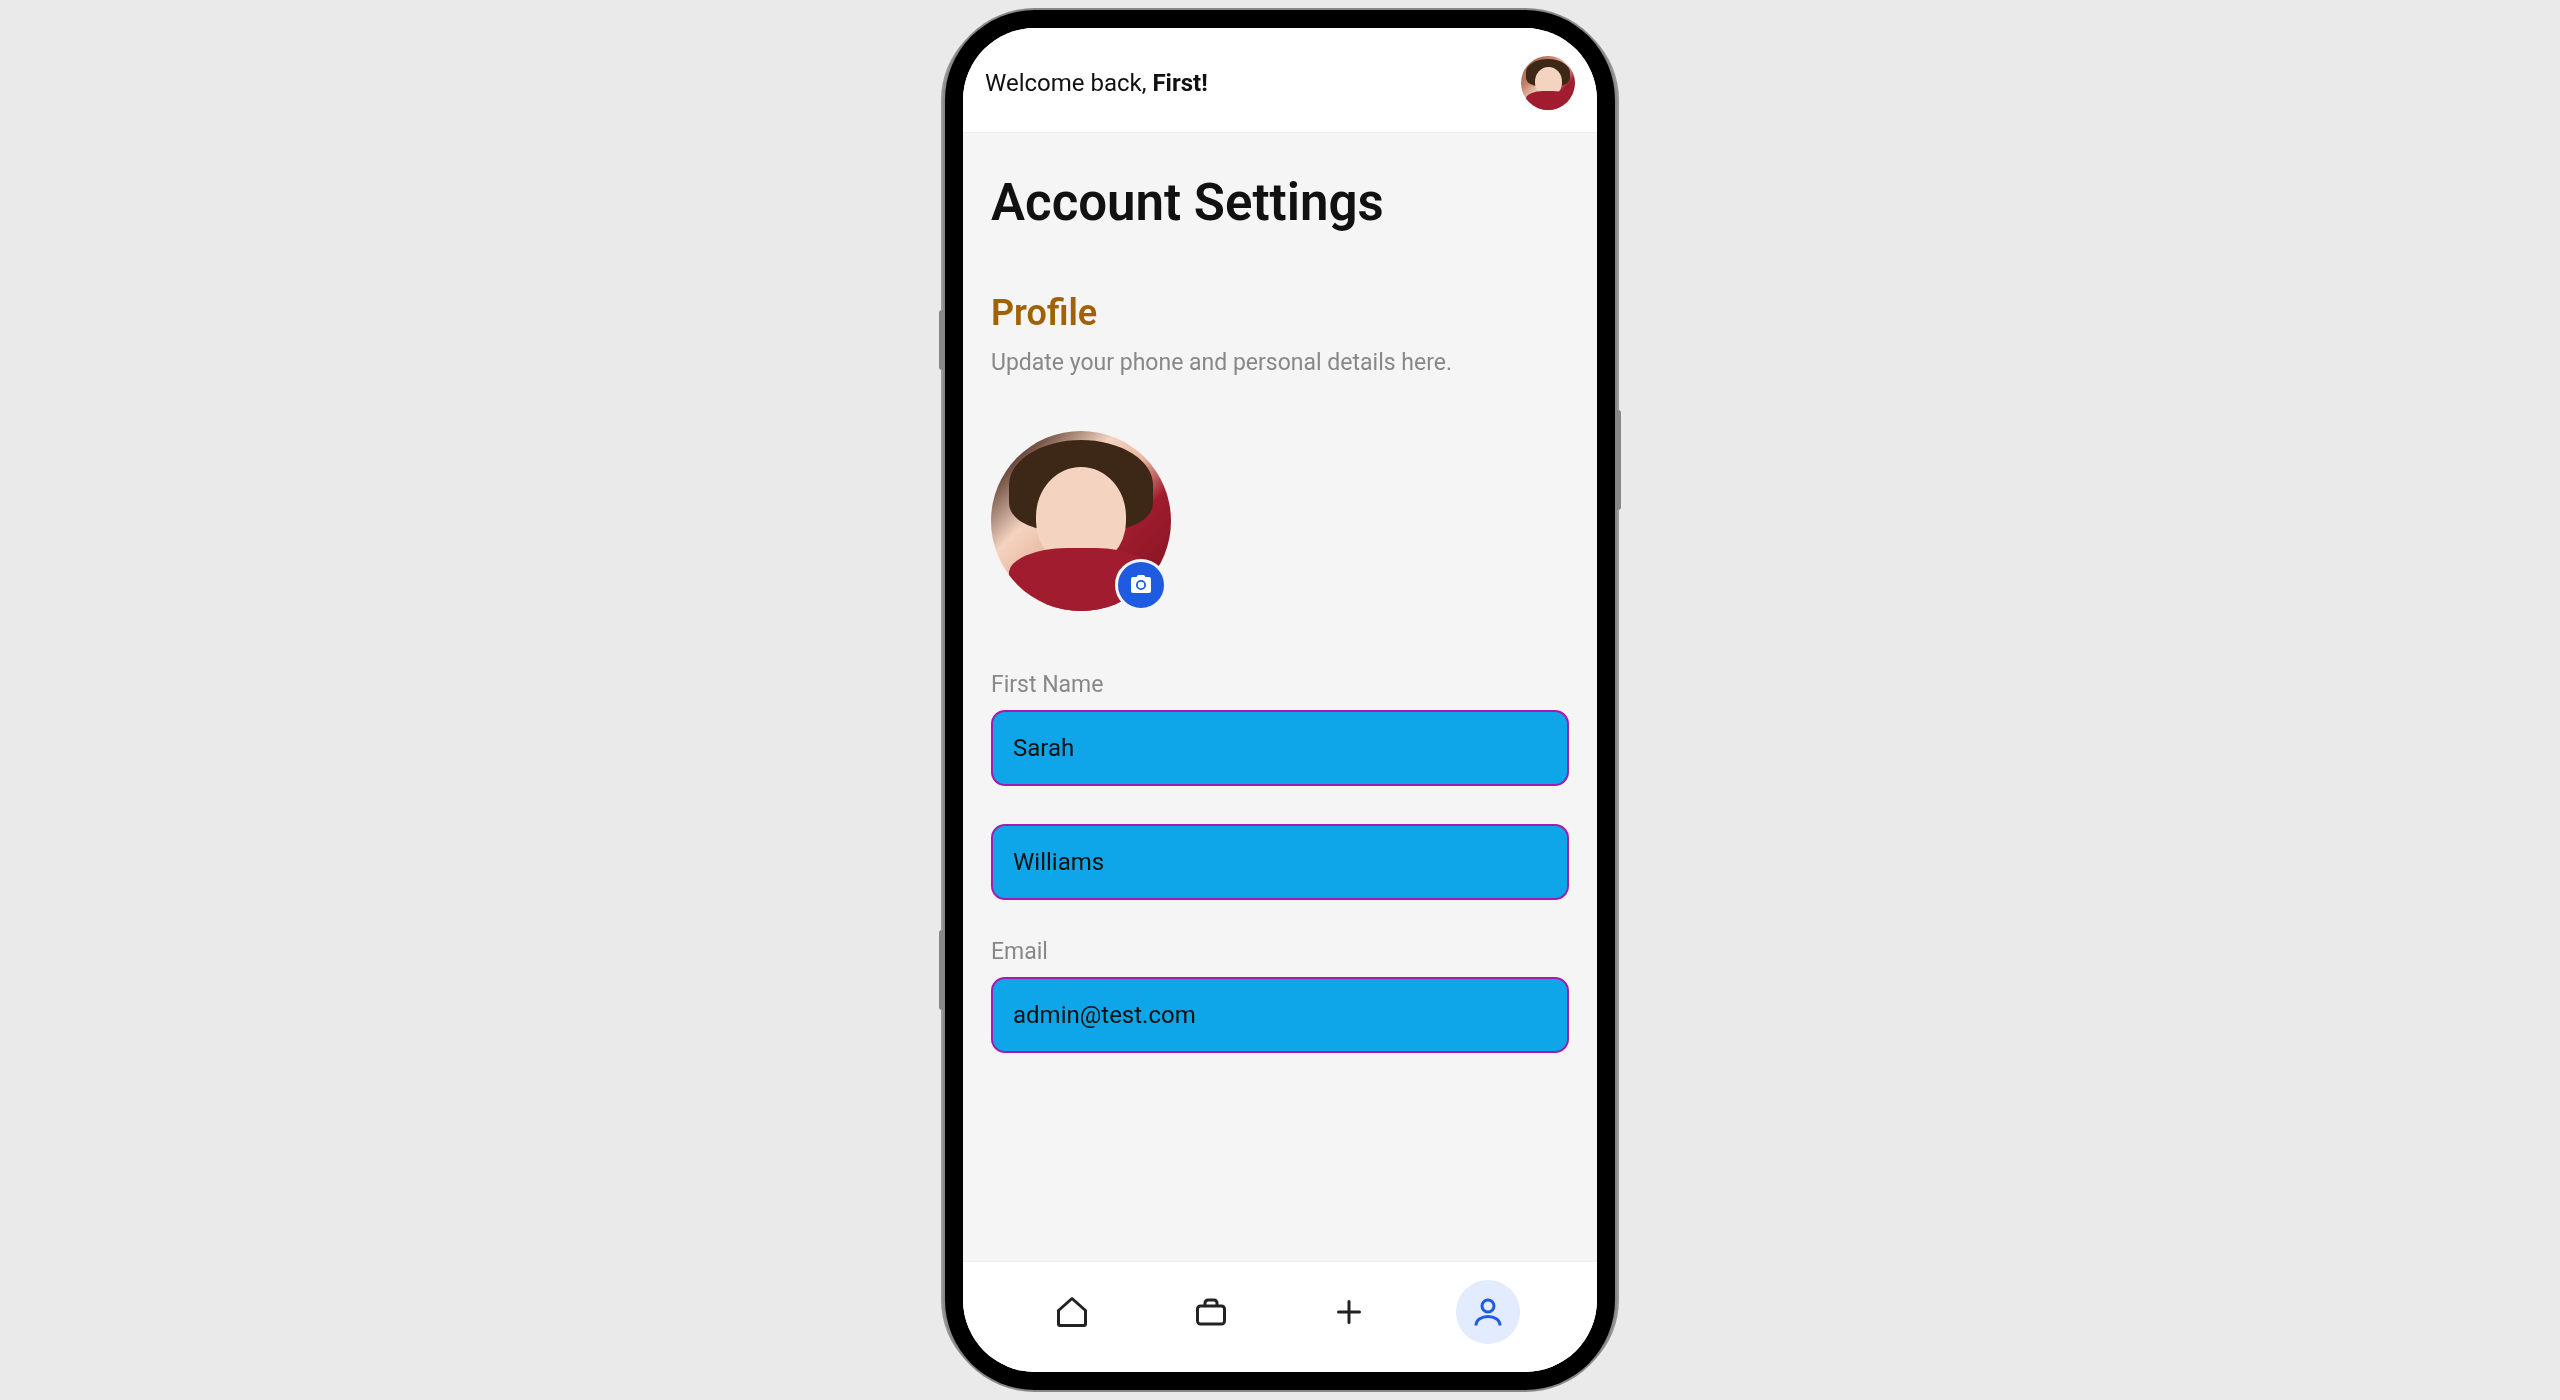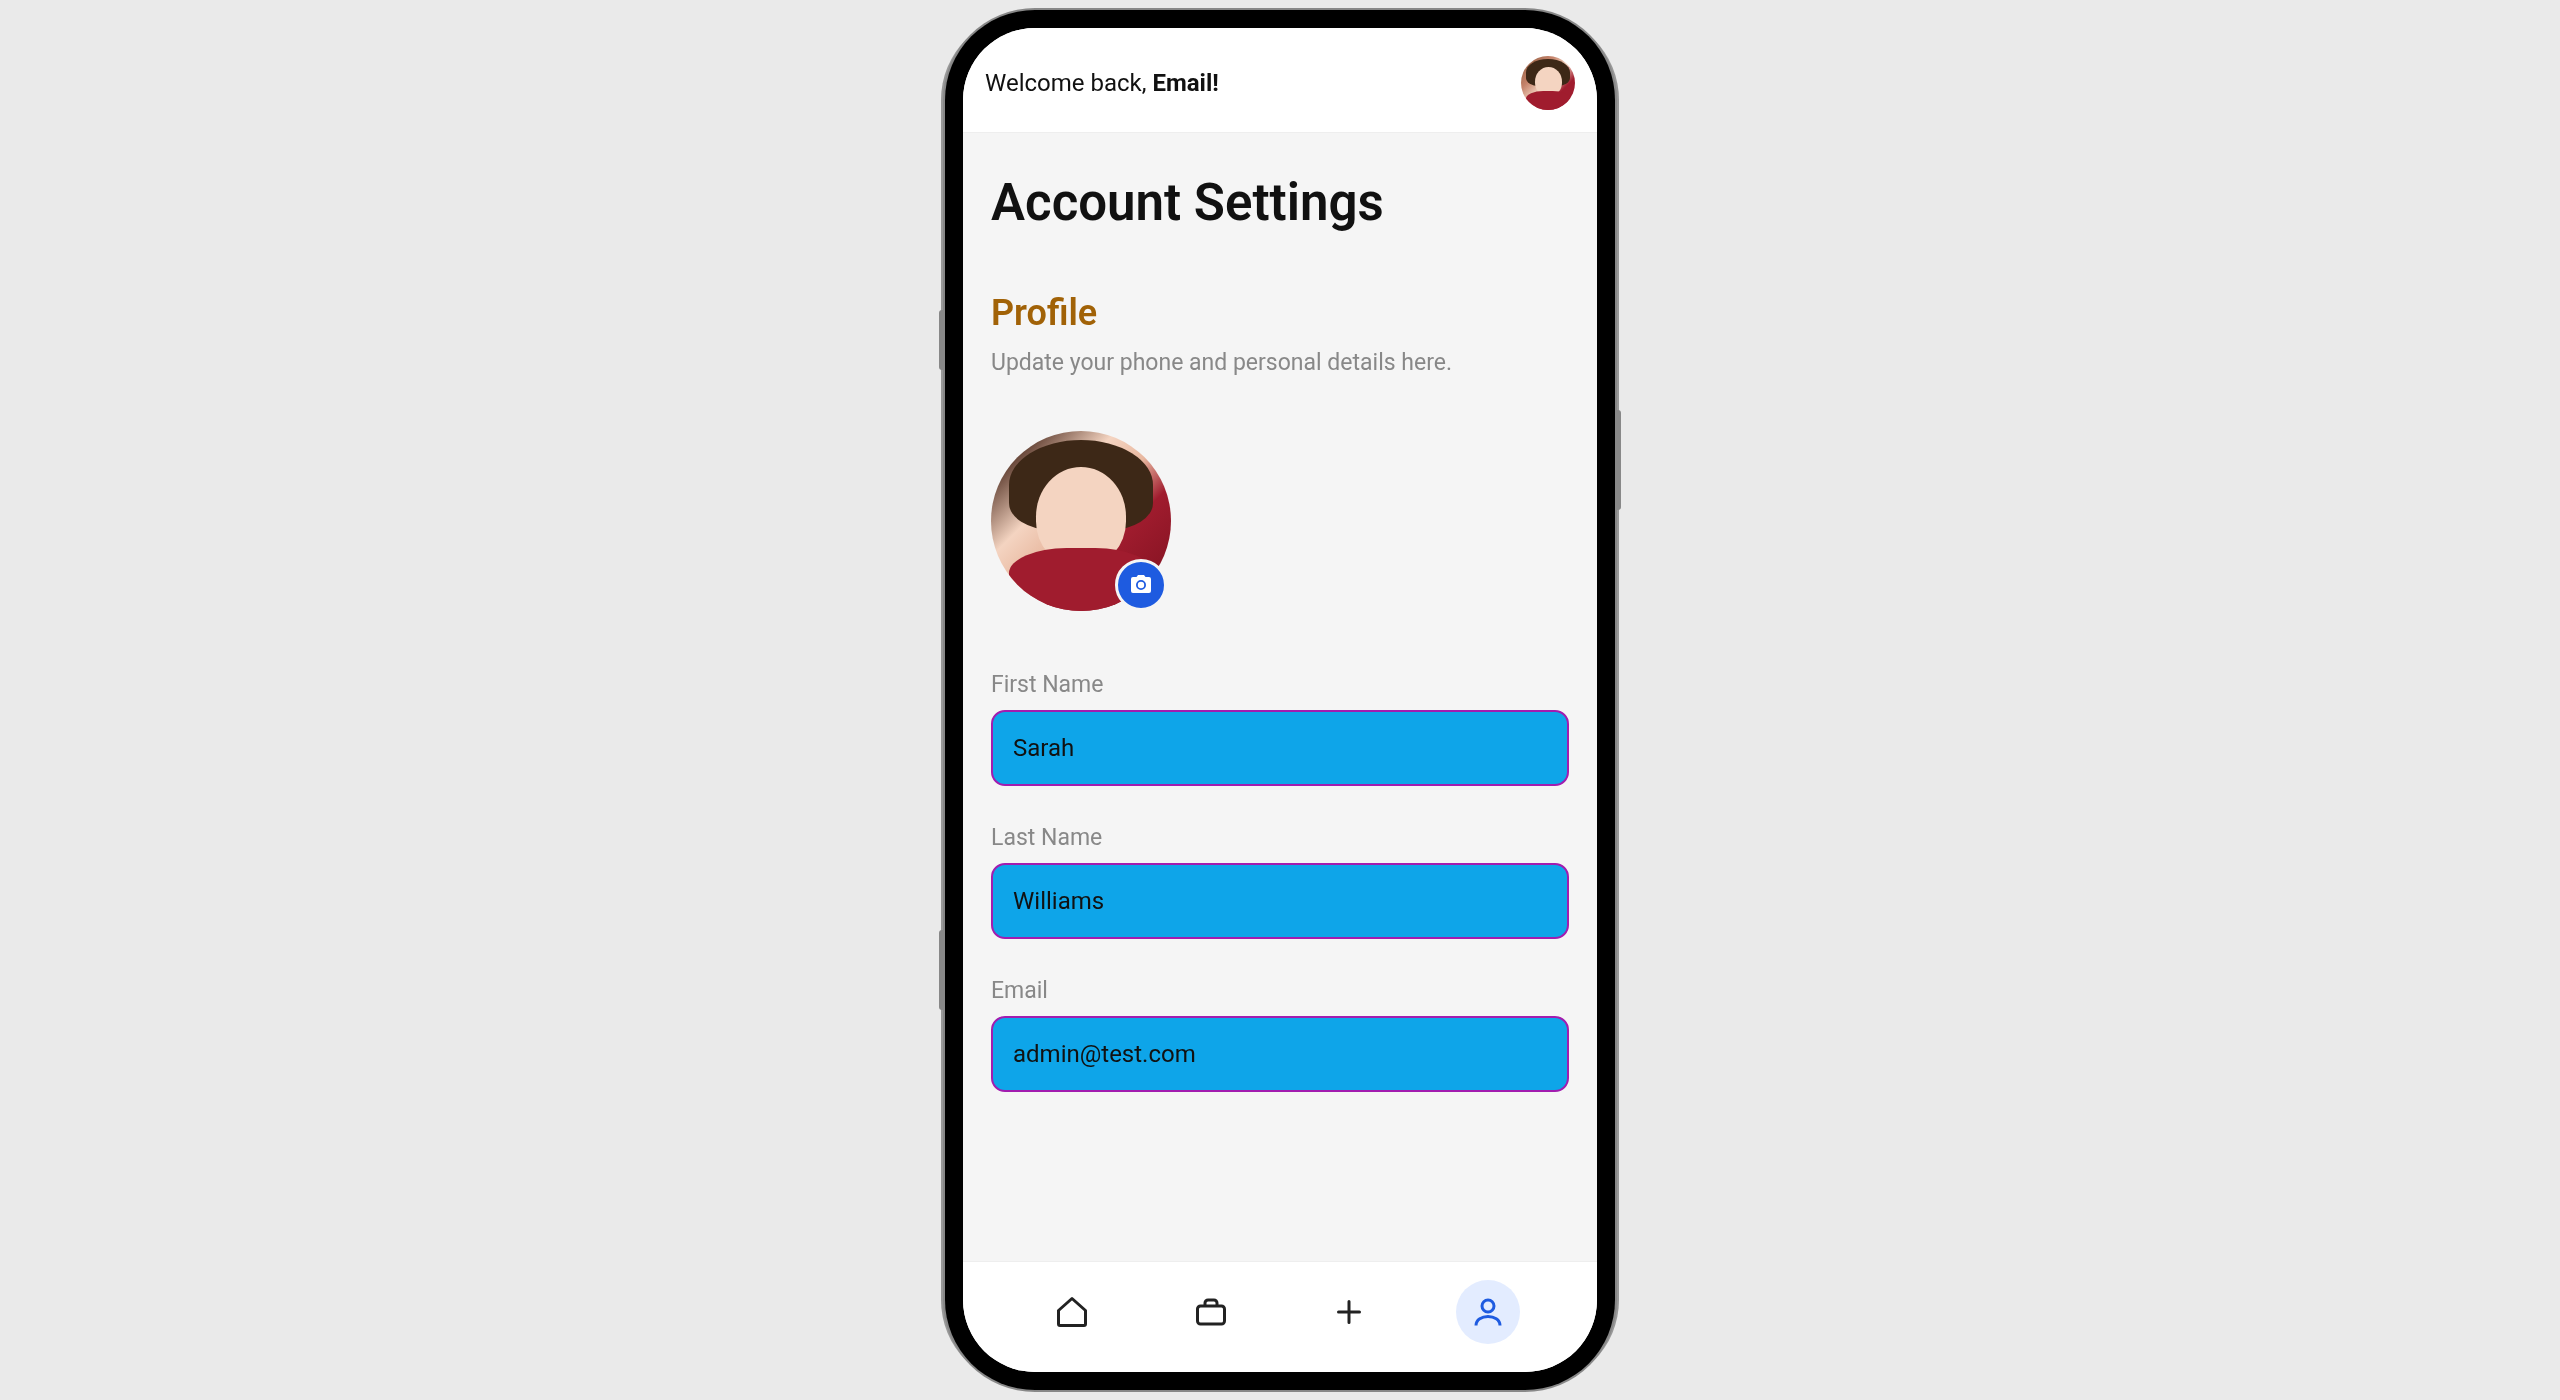--- a/index.html
+++ b/index.html
@@ -223,21 +223,21 @@
   </style>
 </head>
 <body>
 
 <div class="phone-frame">
   <div class="side-btn-1"></div>
   <div class="screen">
 
     <div class="header">
       <div class="welcome-text">
-        <span>Welcome back, </span><span class="name">Email!</span>
+        <span>Welcome back, </span><span class="name">First!</span>
       </div>
       <div class="avatar-small">
         <div class="hair"></div>
         <div class="face"></div>
         <div class="body-red"></div>
       </div>
     </div>
 
     <div class="content">
       <h1 class="page-title">Account Settings</h1>
@@ -258,21 +258,20 @@
           </svg>
         </div>
       </div>
 
       <div class="field">
         <label class="field-label">First Name</label>
         <input class="field-input" type="text" value="Sarah" style="">
       </div>
 
       <div class="field">
-        <label class="field-label">Last Name</label>
         <input class="field-input" type="text" value="Williams" style="">
       </div>
 
       <div class="field">
         <label class="field-label">Email</label>
         <input class="field-input" type="email" value="admin@test.com" style="">
       </div>
     </div>
 
     <div class="bottom-nav">

